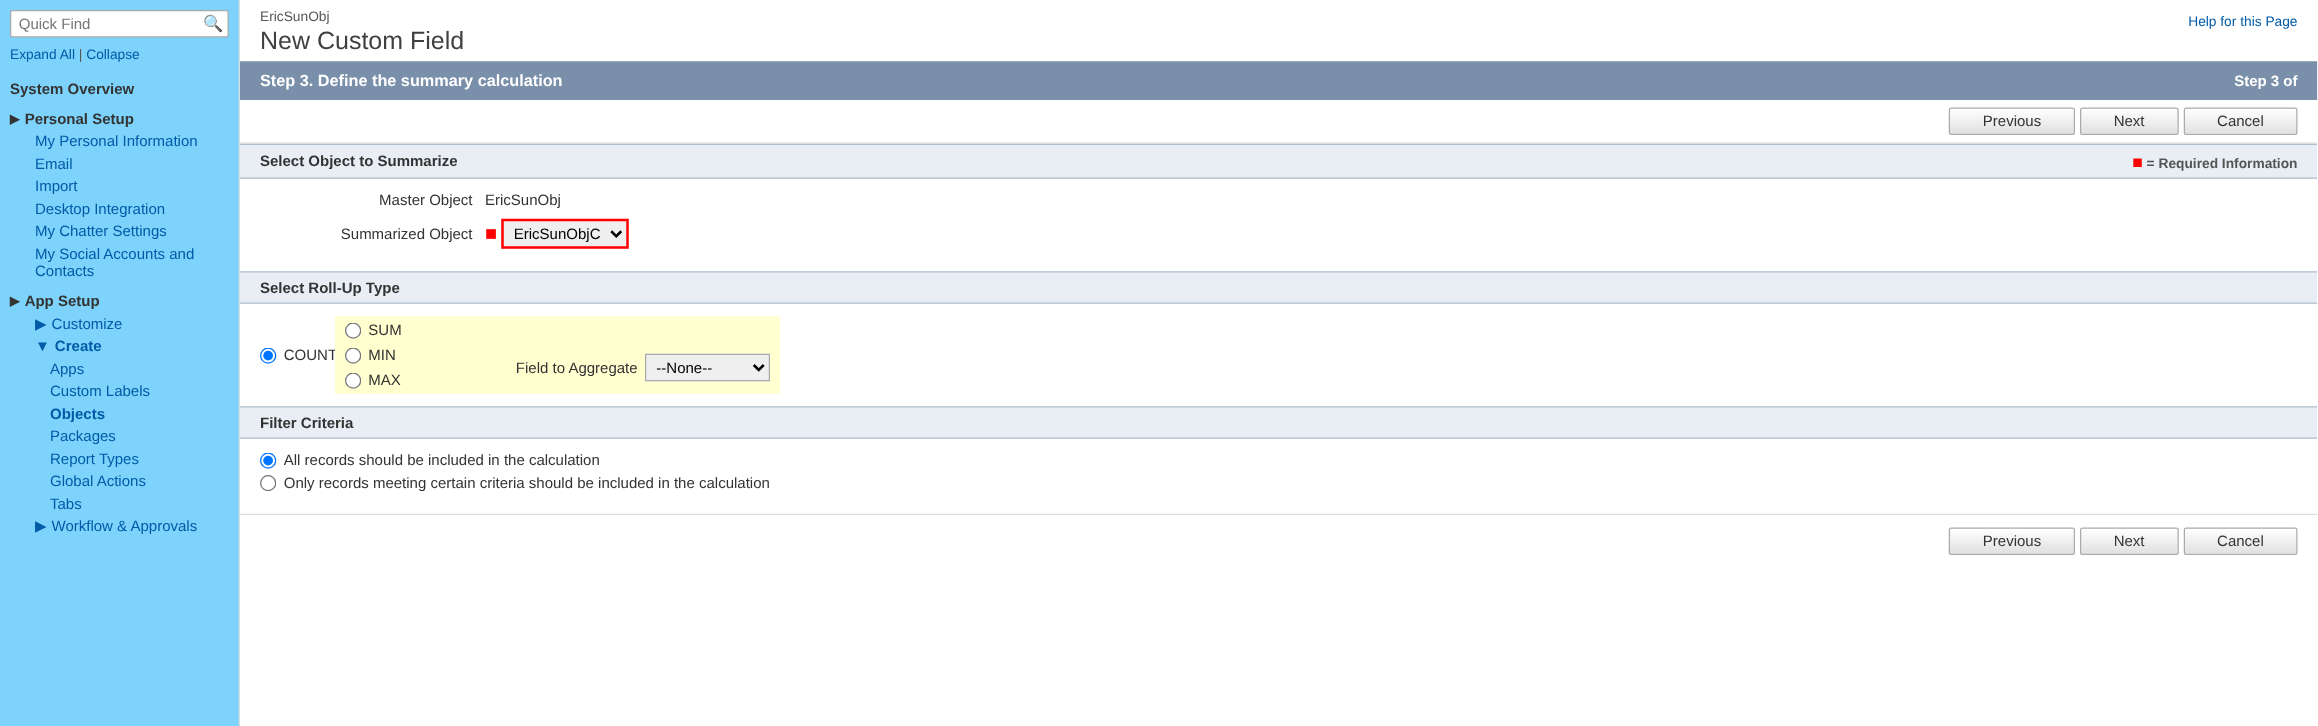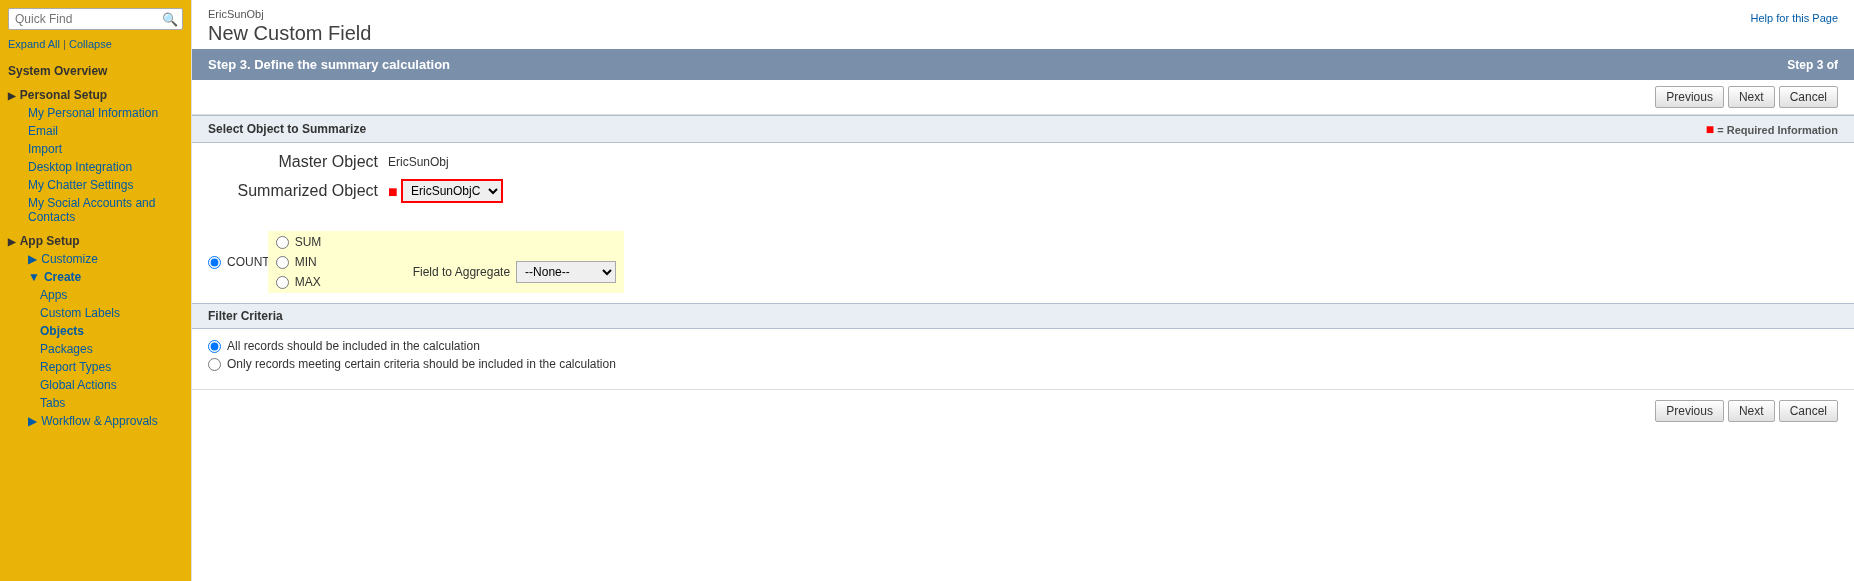--- a/index.html
+++ b/index.html
@@ -4,21 +4,21 @@
   <style>
     * { box-sizing: border-box; margin: 0; padding: 0; }
     body { font-family: Arial, Helvetica, sans-serif; font-size: 12px; color: #333; background: #fff; }
     
     .outer { display: flex; width: 1854px; min-height: 581px; }
     
     
     .sidebar {
       width: 192px;
       min-width: 192px;
-      background: #eab308;
+      background: #7dd3fc;
       border-right: 1px solid #ddd;
       display: flex;
       flex-direction: column;
     }
     .sidebar-search {
       padding: 8px 8px 4px;
     }
     .sidebar-search input {
       width: 100%;
       border: 1px solid #aaa;
@@ -136,21 +136,21 @@
     }
     .action-bar-bottom {
       display: flex;
       justify-content: flex-end;
       padding: 10px 16px;
       gap: 4px;
       border-top: 1px solid #ddd;
       margin-top: 8px;
     }
     .btn {
-      padding: 3px 10px;
+      padding: 3px 26px;
       font-size: 12px;
       border: 1px solid #aaa;
       background: linear-gradient(to bottom, #fff, #e0e0e0);
       cursor: pointer;
       border-radius: 2px;
       color: #333;
     }
 
     .section-header {
       background: #e8eef4;
@@ -174,21 +174,21 @@
     }
     .form-row {
       display: flex;
       align-items: center;
       margin-bottom: 8px;
     }
     .form-label {
       text-align: right;
       width: 180px;
       padding-right: 10px;
-      font-size: 16px;
+      font-size: 12px;
       color: #333;
     }
     .form-value {
       font-size: 12px;
       color: #333;
     }
     select.form-select {
       font-size: 12px;
       border: 1px solid #aaa;
       padding: 2px 4px;
@@ -321,20 +321,23 @@
         <div class="form-label">Summarized Object</div>
         <div class="form-value">
           <span class="required-star" style="font-size:16px;vertical-align:middle;">■</span>
           <select class="form-select select-required">
             <option>EricSunObjC</option>
           </select>
         </div>
       </div>
     </div>
 
+    <div class="section-header">
+      <span>Select Roll-Up Type</span>
+    </div>
     <div class="section-body">
       <div class="rollup-container">
         <div class="rollup-radios">
 
           <div class="radio-row">
             <input type="radio" name="rollup" id="count" checked="" style="">
             <label for="count" class="radio-label">COUNT</label>
           </div>
 
           <div style="background:#ffffd0; padding: 4px 8px 4px 0; margin-left:-8px; padding-left:8px;">

